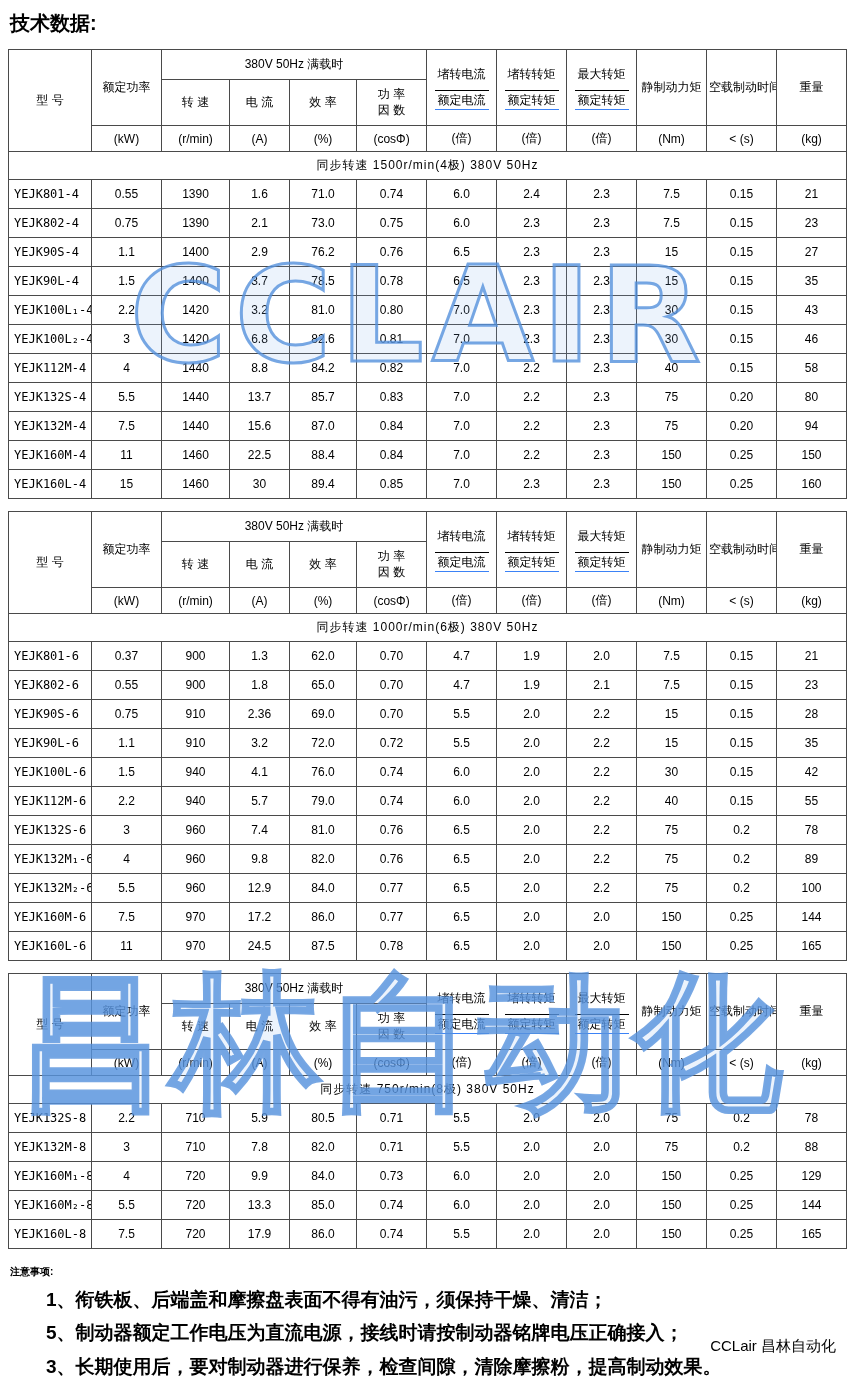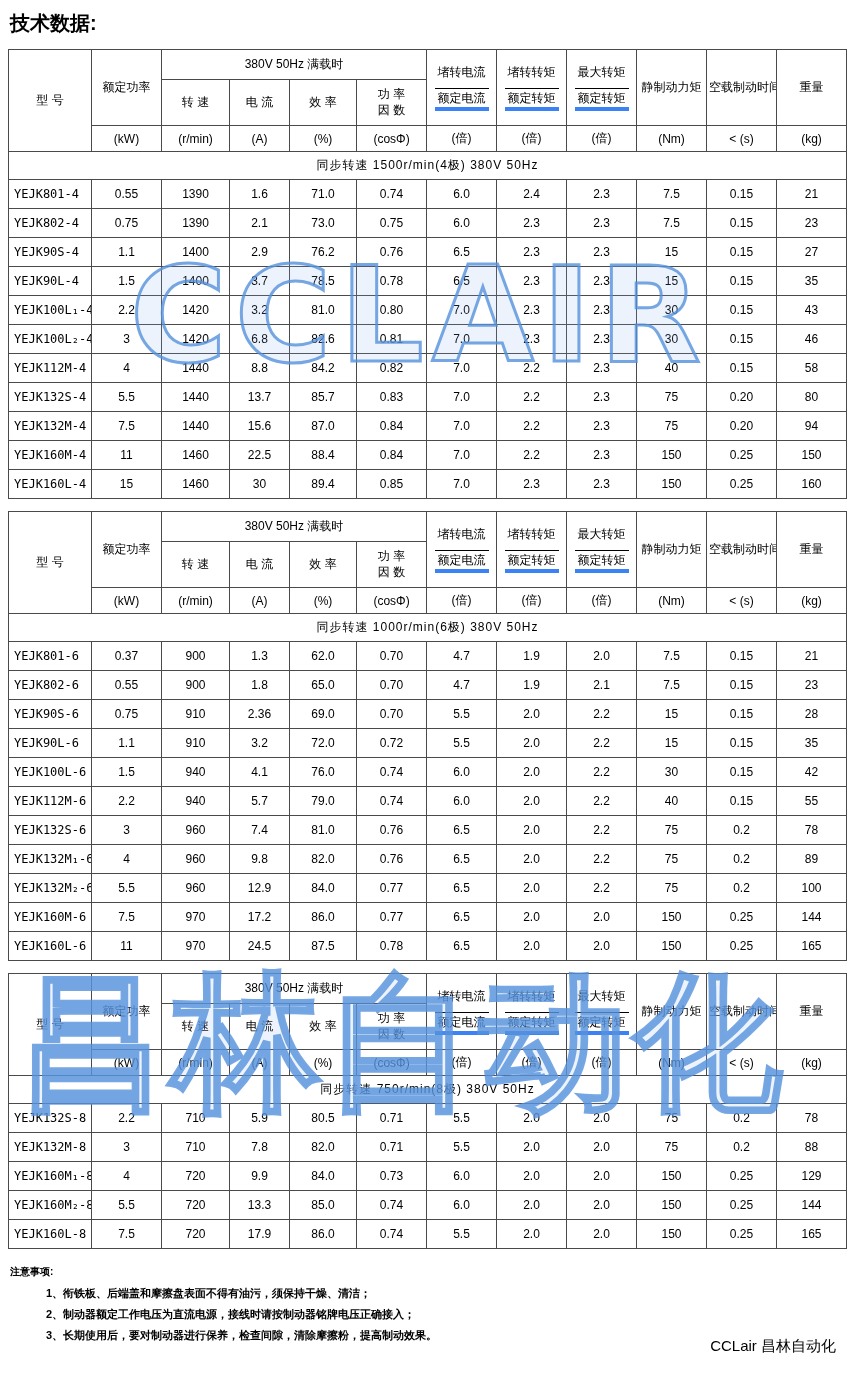--- a/index.html
+++ b/index.html
@@ -22,25 +22,25 @@
   tr.h2 { height:46px; }
   tr.h3 { height:26px; }
   tr.sync { height:28px; }
   tr.sync td { font-size:12px; letter-spacing:1px; }
   .spec tbody tr.data-row { height:29px; }
   .spec td.model { text-align:left; padding-left:5px; font-family:"DejaVu Sans Mono","Liberation Mono",monospace; font-size:12px; }
 
   .two-line div { line-height:1.3; }
   .frac { display:inline-flex; flex-direction:column; align-items:center; line-height:1.25; }
   .frac .top { border-bottom:1px solid #000; padding:1px 3px 8px 3px; }
-  .frac .bottom { padding:2px 3px 1px 3px; border-bottom:4px solid #3b82f6; }
+  .frac .bottom { padding:2px 3px 1px 3px; border-bottom:1px solid #3b82f6; }
 
   .notes { margin-top:16px; }
   .notes-title { font-size:10px; font-weight:bold; margin:0 0 6px 2px; }
-  .note-line { font-size:11px; font-weight:bold; margin:4px 0 4px 38px; line-height:1.55; }
+  .note-line { font-size:19px; font-weight:bold; margin:4px 0 4px 38px; line-height:1.55; }
 
   .brand { position:absolute; right:14px; top:1337px; font-size:15px; font-weight:normal; }
 
   .watermark {
     position:absolute; pointer-events:none; z-index:6;
     font-family:"DejaVu Sans",sans-serif; font-weight:bold;
     color:rgba(130,175,235,0.15);
     -webkit-text-stroke:3px rgba(85,145,220,0.8);
     white-space:nowrap;
   }
@@ -645,21 +645,21 @@
             <td>0.25</td>
             <td>165</td>
           </tr>
         </tbody>
   </table>
 </div>
 
   <div class="notes">
     <div class="notes-title">注意事项:</div>
     <div class="note-line">1、衔铁板、后端盖和摩擦盘表面不得有油污，须保持干燥、清洁；</div>
-    <div class="note-line">2、制动器额定工作电压为直流电源，接线时请按制动器铭牌电压正确接入；</div>
+    <div class="note-line">5、制动器额定工作电压为直流电源，接线时请按制动器铭牌电压正确接入；</div>
     <div class="note-line">3、长期使用后，要对制动器进行保养，检查间隙，清除摩擦粉，提高制动效果。</div>
   </div>
 
   <div class="brand">CCLair 昌林自动化</div>
 
   <div class="watermark wm-bottom">昌林自动化</div>
   <div class="watermark wm-top">CCLAIR</div>
 </div>
 
 </body></html>

